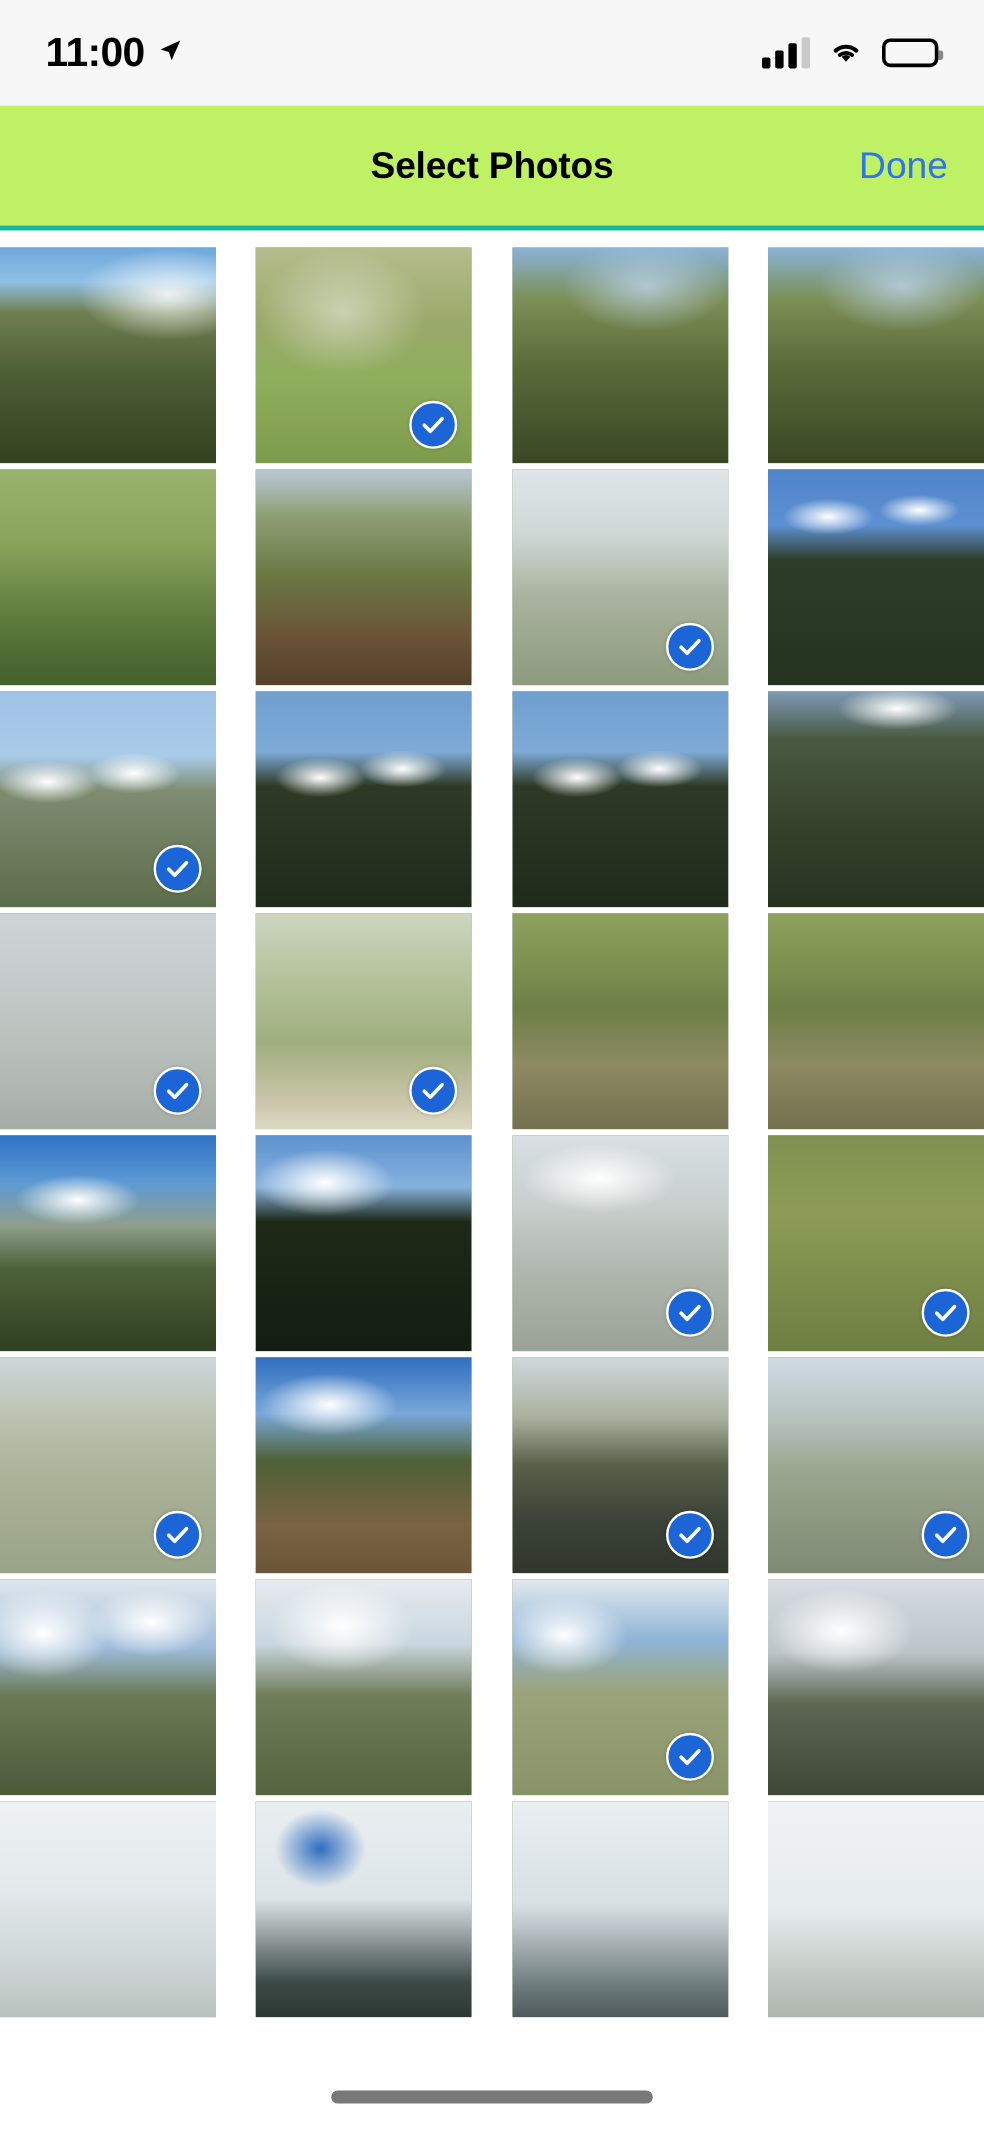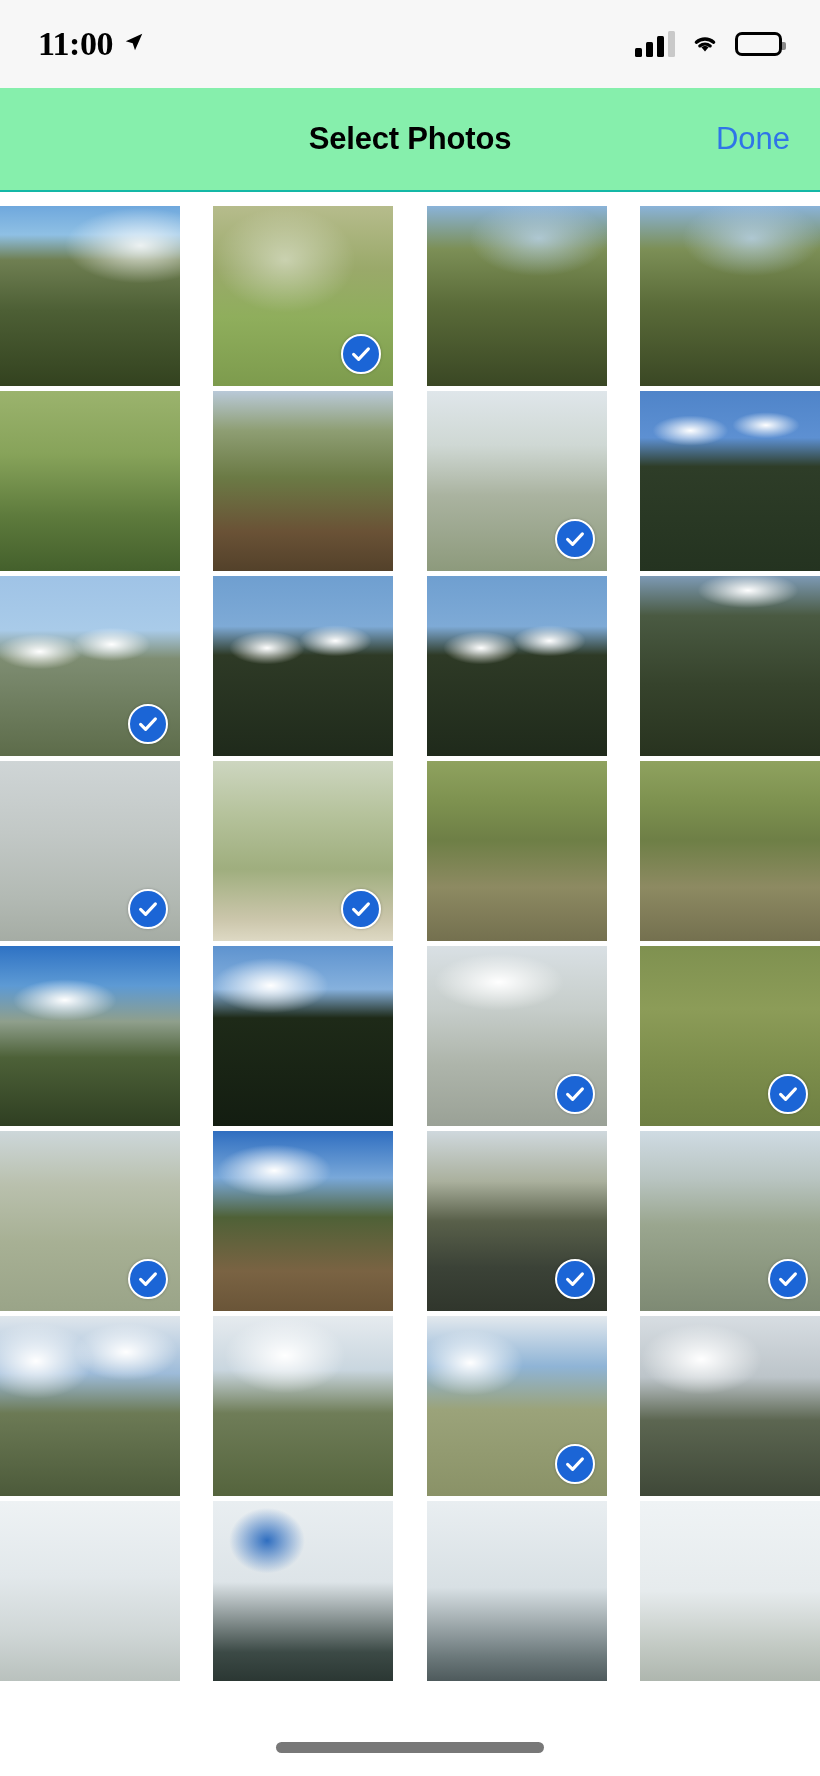--- a/index.html
+++ b/index.html
@@ -11,21 +11,21 @@
     position:relative;
   }
 
   
   .statusbar{
     position:absolute;top:0;left:0;width:820px;height:88px;
     background:#f7f7f7;
     display:flex;align-items:center;justify-content:space-between;
     padding:0 38px;box-sizing:border-box;
   }
-  .sb-left{display:flex;align-items:center;gap:10px;font-family:Liberation Serif, serif;}
+  .sb-left{display:flex;align-items:center;gap:10px;}
   .sb-time{font-size:34px;font-weight:700;color:#000;letter-spacing:-0.5px;line-height:1;}
   .loc-arrow{display:block;}
   .sb-right{display:flex;align-items:center;gap:14px;}
   .signal{display:flex;align-items:flex-end;gap:4px;height:26px;}
   .signal i{display:block;width:7px;background:#000;border-radius:1.5px;}
   .signal i:nth-child(1){height:9px;}
   .signal i:nth-child(2){height:15px;}
   .signal i:nth-child(3){height:21px;}
   .signal i:nth-child(4){height:26px;background:#c9c9c9;}
   .battery{
@@ -34,21 +34,21 @@
   }
   .battery::after{
     content:"";position:absolute;right:-7px;top:7px;
     width:4px;height:8px;background:#000;border-radius:0 2px 2px 0;opacity:.45;
   }
   .battery .lvl{height:100%;background:#000;border-radius:3px;}
 
   
   .navbar{
     position:absolute;top:88px;left:0;width:820px;height:104px;
-    background:#86efac;border-bottom:2px solid #14b8a6;
+    background:#bef264;border-bottom:4px solid #14b8a6;
     box-sizing:border-box;
     display:flex;align-items:center;justify-content:center;
   }
   .nav-title{
     font-size:31px;font-weight:700;color:#000;letter-spacing:-0.2px;
     position:absolute;left:0;right:0;text-align:center;
   }
   .nav-done{
     position:absolute;right:30px;
     font-size:31px;font-weight:500;color:#2f74e8;

